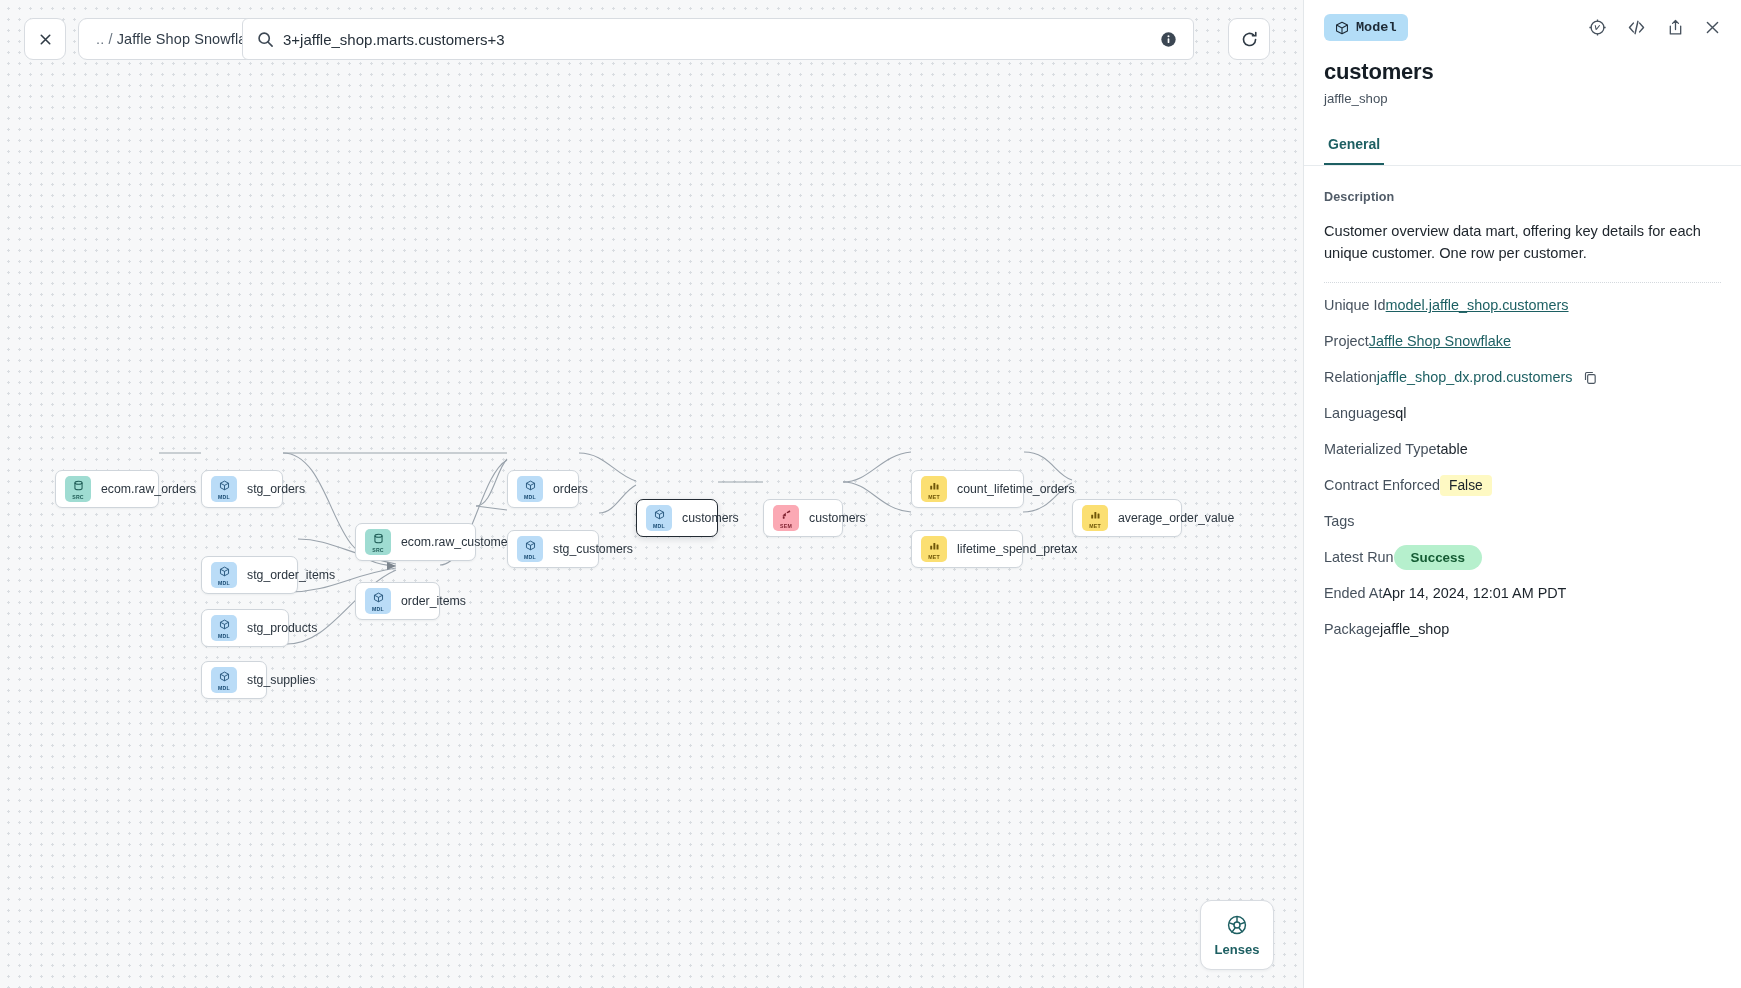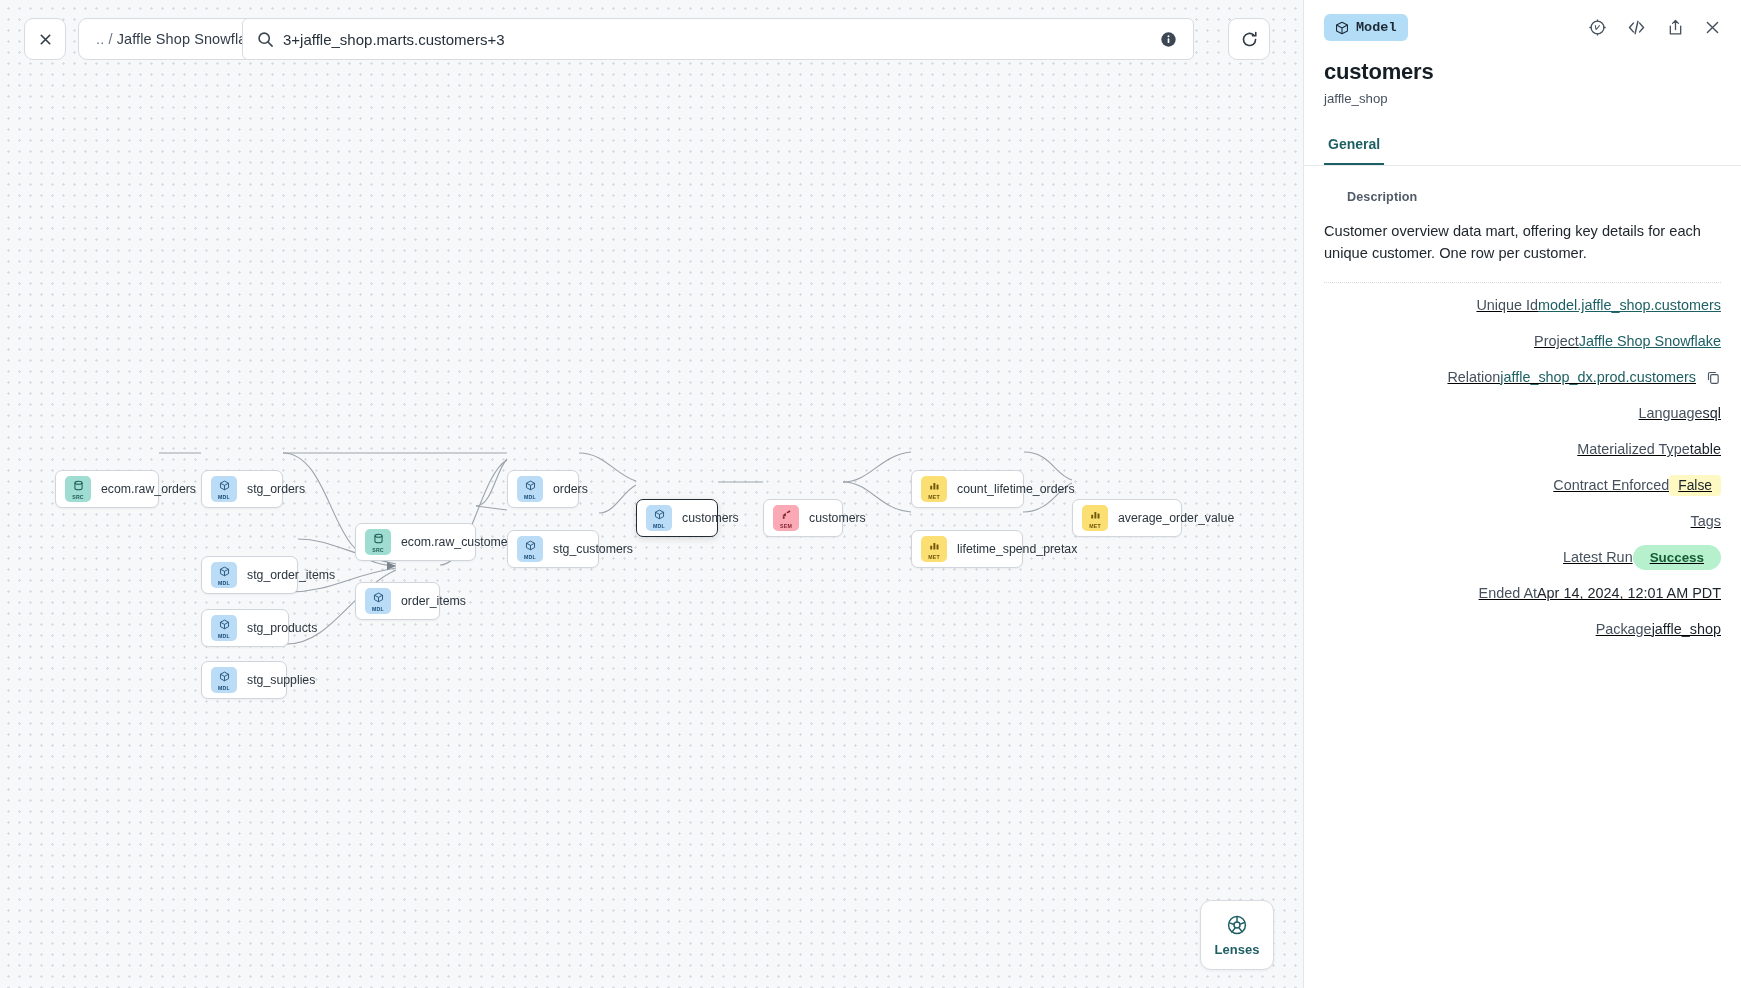--- a/index.html
+++ b/index.html
@@ -94,26 +94,26 @@
   .panel-icons > span { cursor: pointer; display: flex; }
   .panel-head { padding: 6px 20px 0 20px; border-bottom: 1px solid #e7ebee; }
   .p-title { font-size: 22px; font-weight: 700; color: #151d25; letter-spacing: -.2px; }
   .p-sub { font-size: 13.2px; color: #46515d; margin-top: 6px; }
   .tabs { display: flex; gap: 22px; margin-top: 30px; }
   .tab {
     font-size: 14px; font-weight: 600; color: #1d5f62; padding: 0 4px 11px 4px;
     border-bottom: 2.5px solid #1d5f62; cursor: pointer;
   }
   .panel-body { padding: 24px 20px 0 20px; overflow-y: auto; }
-  .sec-label { font-size: 12.6px; font-weight: 700; color: #515c68; letter-spacing: .1px; margin-left: 23px; }
+  .sec-label { font-size: 12.6px; font-weight: 700; color: #515c68; letter-spacing: .1px; }
   .desc { font-size: 14.6px; color: #20272e; line-height: 1.52; margin-top: 16px; }
   .divider { border-top: 1px dotted #d4d9de; margin: 18px 0 4px 0; }
   .prow {
-    display: flex; align-items: center; justify-content: flex-end;
-    min-height: 36px; padding: 9px 0; font-size: 14.4px; text-decoration: underline;
+    display: flex; align-items: center; justify-content: flex-start;
+    min-height: 36px; padding: 9px 0; font-size: 14.4px;
   }
   .pk { color: #46515d; }
   .pv { color: #1b232b; text-align: right; }
   .pv a, .link { color: #1c5f62; text-decoration: underline; cursor: pointer; }
   .pv.withcopy { display: flex; align-items: center; gap: 10px; }
   .copy-icon { cursor: pointer; color: #4b5661; display: flex; }
   .chip-false { background: #fef9c3; border-radius: 4px; padding: 3px 9px; font-size: 13.8px; color: #1b232b; }
   .chip-success {
     background: #b6f0cd; color: #145b33; border-radius: 13px;
     padding: 5px 17px; font-size: 13.4px; font-weight: 600;
@@ -184,21 +184,21 @@
         <div class="node" style="left: 201px; top: 573px; width: 88px;">
           <span class="badge b-mdl">
             <span class="bi"><svg width="11" height="11" viewBox="0 0 18 18" fill="none" stroke="currentColor" stroke-width="1.4" stroke-linejoin="round">
                 <path d="M9 1.8 L15.6 5.3 L15.6 12.5 L9 16 L2.4 12.5 L2.4 5.3 Z"></path>
                 <path d="M2.4 5.3 L9 8.8 L15.6 5.3 M9 8.8 L9 16"></path>
               </svg></span>
             <span class="bt">MDL</span>
           </span>
           <span class="label">stg_products</span>
         </div>
-        <div class="node" style="left: 201px; top: 625px; width: 86px;">
+        <div class="node" style="left: 201px; top: 625px; width: 66px;">
           <span class="badge b-mdl">
             <span class="bi"><svg width="11" height="11" viewBox="0 0 18 18" fill="none" stroke="currentColor" stroke-width="1.4" stroke-linejoin="round">
                 <path d="M9 1.8 L15.6 5.3 L15.6 12.5 L9 16 L2.4 12.5 L2.4 5.3 Z"></path>
                 <path d="M2.4 5.3 L9 8.8 L15.6 5.3 M9 8.8 L9 16"></path>
               </svg></span>
             <span class="bt">MDL</span>
           </span>
           <span class="label">stg_supplies</span>
         </div>
         <div class="node" style="left: 355px; top: 487px; width: 121px;">

